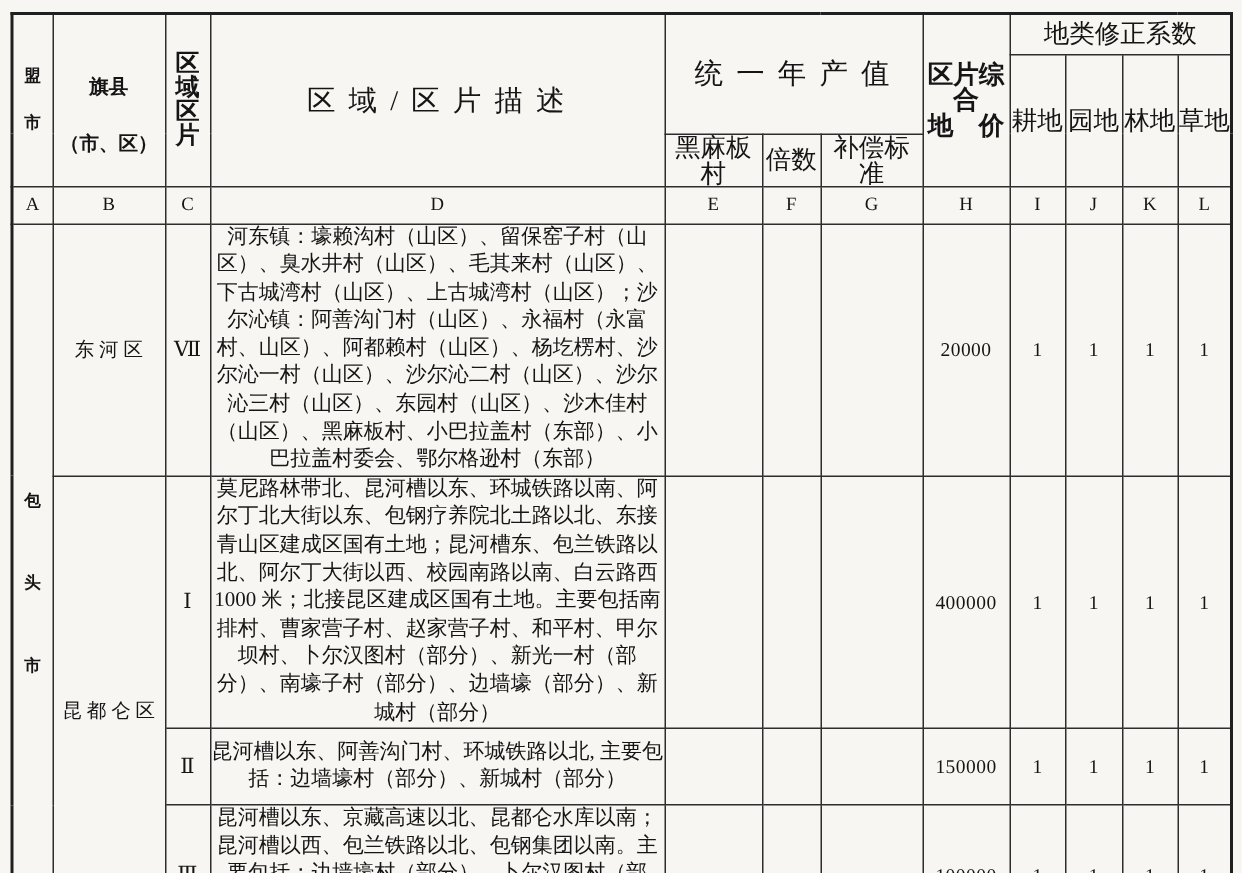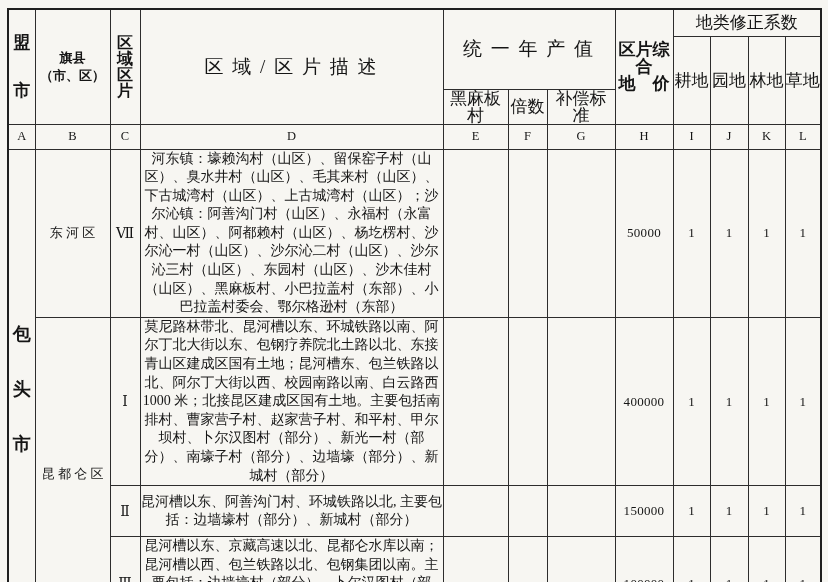--- a/index.html
+++ b/index.html
@@ -26,24 +26,24 @@
   tr.h2{height:53px}
   tr.h3{height:34px}
   tr.letters{height:25px}
   tr.r1{height:153px}
   tr.r2{height:152px}
   tr.r3{height:51px}
   tr.r4{height:71px}
   .hdr{font-weight:bold;font-size:17px;line-height:17px;}
   .hdr-wide{font-weight:bold;font-size:19px;letter-spacing:2px;}
   .vchars{word-break:break-all;width:1.15em;margin:0 auto;font-weight:bold;}
-  .v-league{font-size:17px;line-height:48px;font-family:Liberation Serif, serif;}
+  .v-league{font-size:11px;line-height:31px;font-family:Liberation Serif, serif;}
   .v-zonecol{font-size:16px;line-height:16px;}
-  .v-city{font-size:18px;line-height:55px;}
-  .banner{font-weight:bold;font-size:13px;line-height:18px;}
+  .v-city{font-size:11px;line-height:55px;}
+  .banner{font-weight:bold;font-size:13px;line-height:18px;margin-top:20px;}
   .pre{white-space:pre;}
   .letter{font-size:12.5px;}
   .zone{font-size:14px;}
   .desc{
     text-align:left;vertical-align:middle;
     padding:3px 6px 3px 6px;
     font-size:14px;line-height:18.6px;
   }
   .num{font-size:13px;letter-spacing:.3px;}
   .coef{font-size:13px;}
@@ -120,21 +120,21 @@
     <tr class="r1">
       <td rowspan="4">
         <div class="vchars v-city">包头市</div>
       </td>
       <td class="banner">东 河 区</td>
       <td class="zone">Ⅶ</td>
       <td class="desc">河东镇：壕赖沟村（山区）、留保窑子村（山区）、臭水井村（山区）、毛其来村（山区）、下古城湾村（山区）、上古城湾村（山区）；沙尔沁镇：阿善沟门村（山区）、永福村（永富村、山区）、阿都赖村（山区）、杨圪楞村、沙尔沁一村（山区）、沙尔沁二村（山区）、沙尔沁三村（山区）、东园村（山区）、沙木佳村（山区）、黑麻板村、小巴拉盖村（东部）、小巴拉盖村委会、鄂尔格逊村（东部）</td>
       <td class="num"></td>
       <td class="num"></td>
       <td class="num"></td>
-      <td class="num">50000</td>
+      <td class="num">20000</td>
       <td class="coef">1</td>
       <td class="coef">1</td>
       <td class="coef">1</td>
       <td class="coef">1</td>
     </tr>
 
     <tr class="r2">
       <td rowspan="3" class="banner">昆 都 仑 区</td>
       <td class="zone">Ⅰ</td>
       <td class="desc">莫尼路林带北、昆河槽以东、环城铁路以南、阿尔丁北大街以东、包钢疗养院北土路以北、东接青山区建成区国有土地；昆河槽东、包兰铁路以北、阿尔丁大街以西、校园南路以南、白云路西 1000 米；北接昆区建成区国有土地。主要包括南排村、曹家营子村、赵家营子村、和平村、甲尔坝村、卜尔汉图村（部分）、新光一村（部分）、南壕子村（部分）、边墙壕（部分）、新城村（部分）</td>

